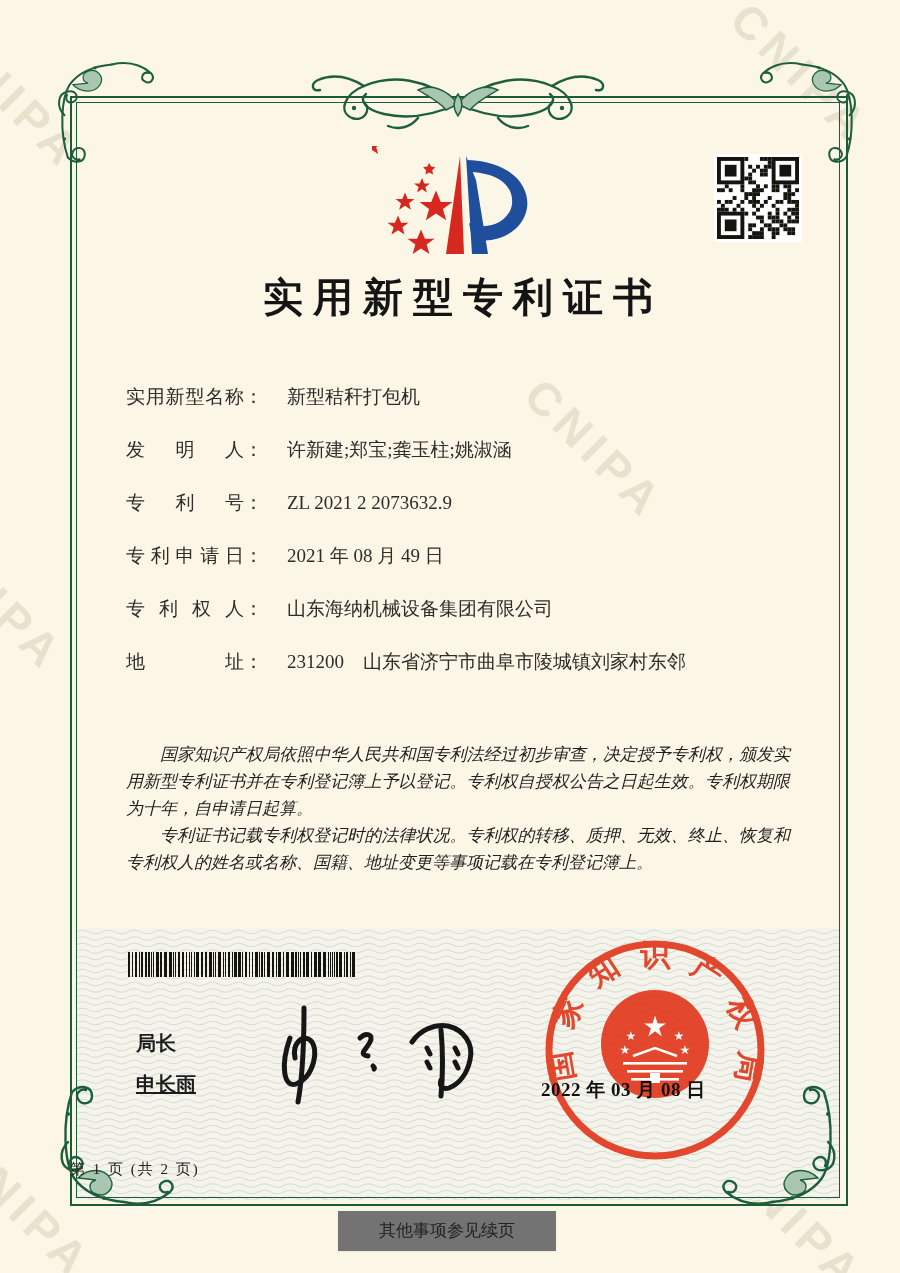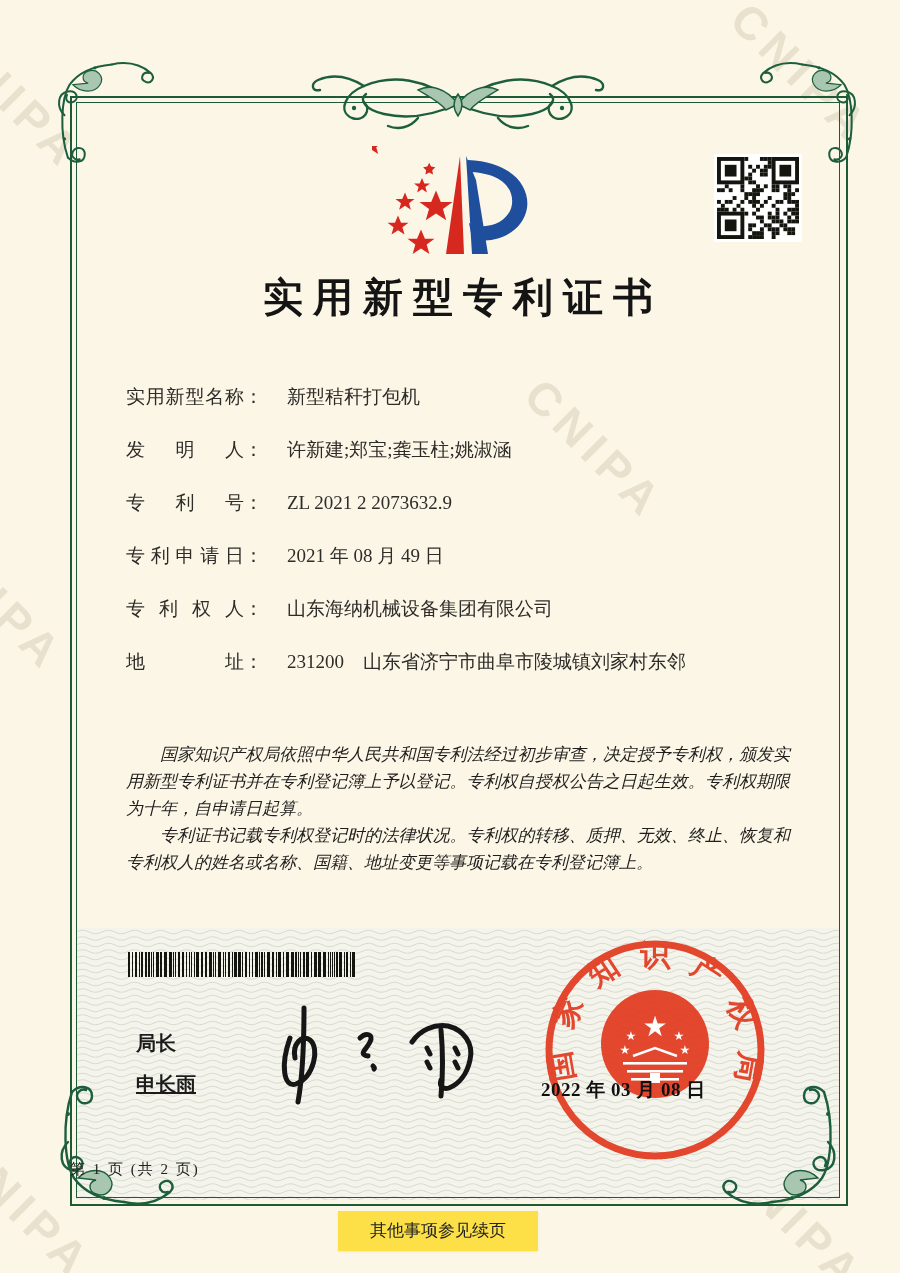--- a/index.html
+++ b/index.html
@@ -39,21 +39,21 @@
   .barcode svg{width:100%;height:100%;display:block;}
   .director-title,.director-name{position:absolute;z-index:4;left:136px;
          font-family:"Liberation Sans","DejaVu Sans",sans-serif;font-weight:bold;font-size:20px;color:#1c1c1c;}
   .director-title{top:1030px;} .director-name{top:1071px;text-decoration:underline;}
   .signature{position:absolute;z-index:5;left:262px;top:1000px;width:225px;height:108px;}
   .seal{position:absolute;z-index:4;left:535px;top:930px;width:240px;height:240px;opacity:.93;}
   .seal-date{position:absolute;z-index:5;left:541px;top:1077px;width:180px;font-size:19px;font-weight:bold;
              color:#101010;letter-spacing:.5px;white-space:nowrap;}
   .page-info{position:absolute;z-index:4;left:70px;width:776px;top:1160px;text-align:left;
              font-size:15px;letter-spacing:2px;color:#222;}
-  .footer-note{position:absolute;z-index:4;left:338px;top:1211px;width:200px;height:40px;background:#fde047;
+  .footer-note{position:absolute;z-index:4;left:338px;top:1211px;width:218px;height:40px;background:#737373;
                text-align:center;line-height:40px;font-size:17px;color:#222;box-shadow:0 1px 2px rgba(0,0,0,.06);}
   .green-stroke{stroke:#1d5f3c;fill:none;stroke-width:2.4;stroke-linecap:round;}
   .green-fill{fill:#a9c6b0;stroke:#1d5f3c;stroke-width:1.4;}
 </style>
 </head>
 <body>
 
 <div class="page">
 
   <div class="wm" style="left:-30px;top:18px">CNIPA</div>

